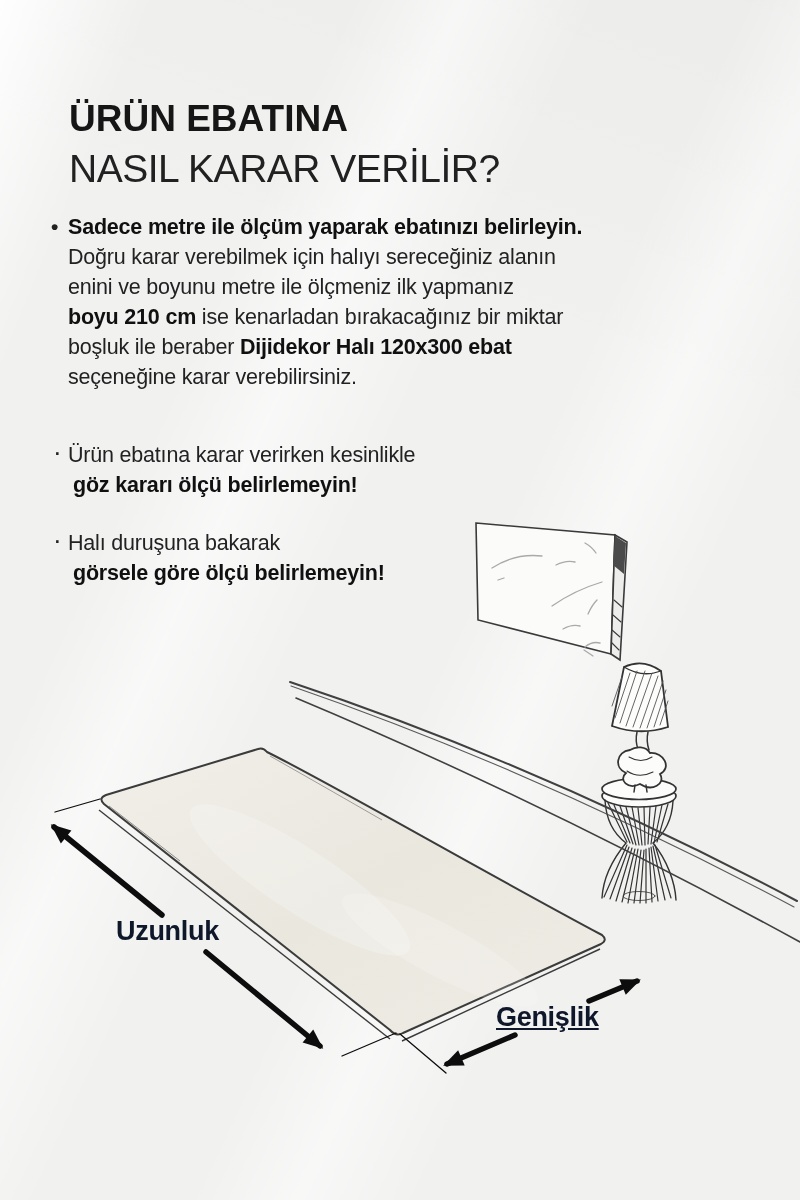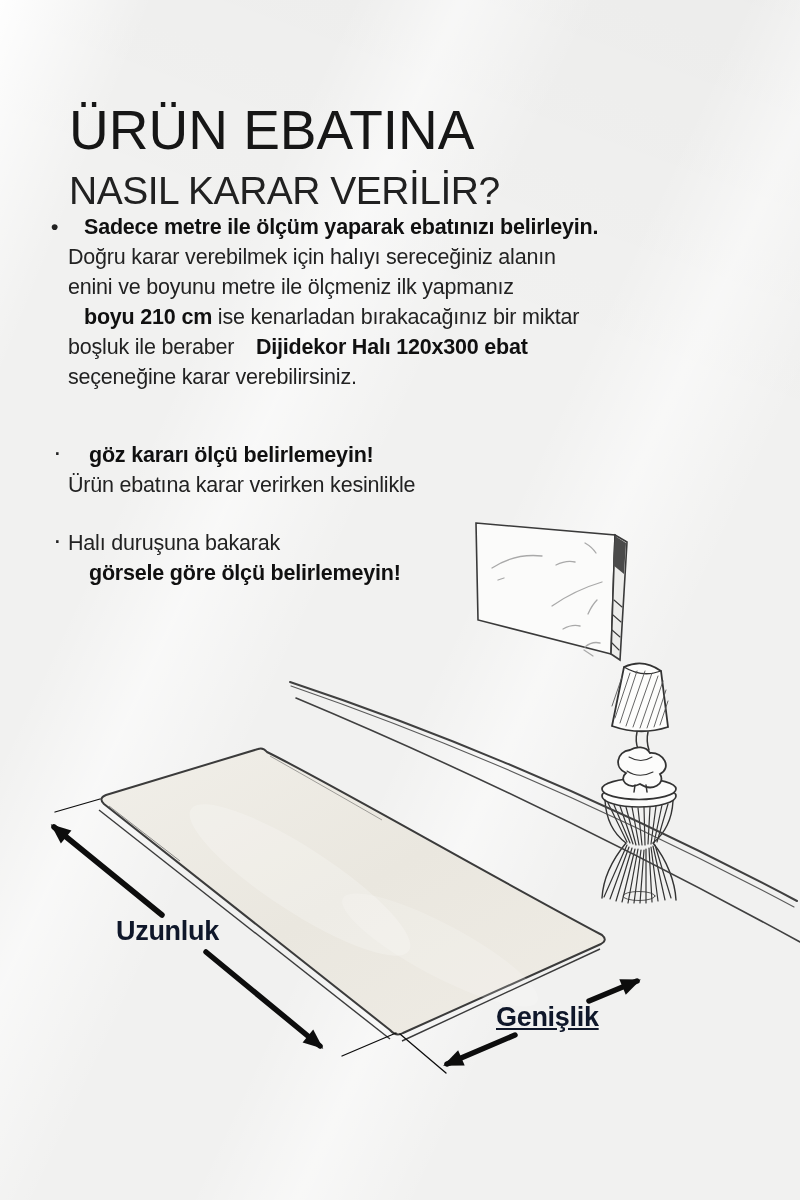--- a/index.html
+++ b/index.html
@@ -10,31 +10,31 @@
   }
   .streaks{
     position:absolute;inset:0;pointer-events:none;
     background:
       linear-gradient(112deg, rgba(255,255,255,.95) 0%, rgba(255,255,255,0) 12%),
       linear-gradient(115deg, rgba(255,255,255,0) 26%, rgba(255,255,255,.55) 34%, rgba(255,255,255,0) 44%),
       linear-gradient(115deg, rgba(255,255,255,0) 55%, rgba(255,255,255,.5) 63%, rgba(255,255,255,0) 72%),
       linear-gradient(200deg, rgba(0,0,0,.02) 0%, rgba(0,0,0,0) 30%);
   }
   .title{position:absolute;left:69px;top:98px;color:#161616;white-space:nowrap;}
-  .title .l1{font-size:55px;font-weight:400;letter-spacing:0;}
+  .title .l1{font-size:37px;font-weight:700;letter-spacing:0;}
   .title .l2{font-size:39px;font-weight:400;letter-spacing:-.5px;color:#212121;margin-top:7px;text-align:right;}
 
   .bullet{position:absolute;left:68px;font-size:21.5px;line-height:30px;color:#222;letter-spacing:-.2px;white-space:nowrap;}
   .bullet .marker{position:absolute;left:-17px;top:0;}
   .b1{top:212px;}
   .b2{top:440px;}
   .b3{top:528px;}
   .b1 .marker{font-weight:700;font-size:21px;}
   .b2 .marker,.b3 .marker{font-size:26px;top:-3px;left:-15px;}
-  .pline .bold{font-weight:700;color:#101010;margin-left:16px;}
+  .pline .bold{font-weight:700;color:#101010;}
   .pline.ind{padding-left:5px;}
 
   .sketch{position:absolute;left:0;top:0;}
   .dim-label{position:absolute;font-weight:700;font-size:27px;color:#0f172a;letter-spacing:-.3px;}
   .label-uzunluk{left:116px;top:916px;}
   .label-genislik{left:496px;top:1002px;text-decoration:underline;}
 </style>
 </head>
 <body>
 
@@ -50,22 +50,22 @@
   <div class="pline"><span class="bold">Sadece metre ile ölçüm yaparak ebatınızı belirleyin.</span></div>
   <div class="pline"><span>Doğru karar verebilmek için halıyı sereceğiniz alanın</span></div>
   <div class="pline"><span>enini ve boyunu metre ile ölçmeniz ilk yapmanız</span></div>
   <div class="pline"><span class="bold">boyu 210 cm</span><span> ise kenarladan bırakacağınız bir miktar</span></div>
   <div class="pline"><span>boşluk ile beraber </span><span class="bold">Dijidekor Halı 120x300 ebat</span></div>
   <div class="pline"><span>seçeneğine karar verebilirsiniz.</span></div>
 </div>
 
 <div class="bullet b2">
   <span class="marker">·</span>
+  <div class="pline"><span>Ürün ebatına karar verirken kesinlikle</span></div>
   <div class="pline ind"><span class="bold">göz kararı ölçü belirlemeyin!</span></div>
-  <div class="pline"><span>Ürün ebatına karar verirken kesinlikle</span></div>
 </div>
 
 <div class="bullet b3">
   <span class="marker">·</span>
   <div class="pline"><span>Halı duruşuna bakarak</span></div>
   <div class="pline ind"><span class="bold">görsele göre ölçü belirlemeyin!</span></div>
 </div>
 
 <svg class="sketch" width="800" height="1200" viewBox="0 0 800 1200" xmlns="http://www.w3.org/2000/svg">
   <defs>

